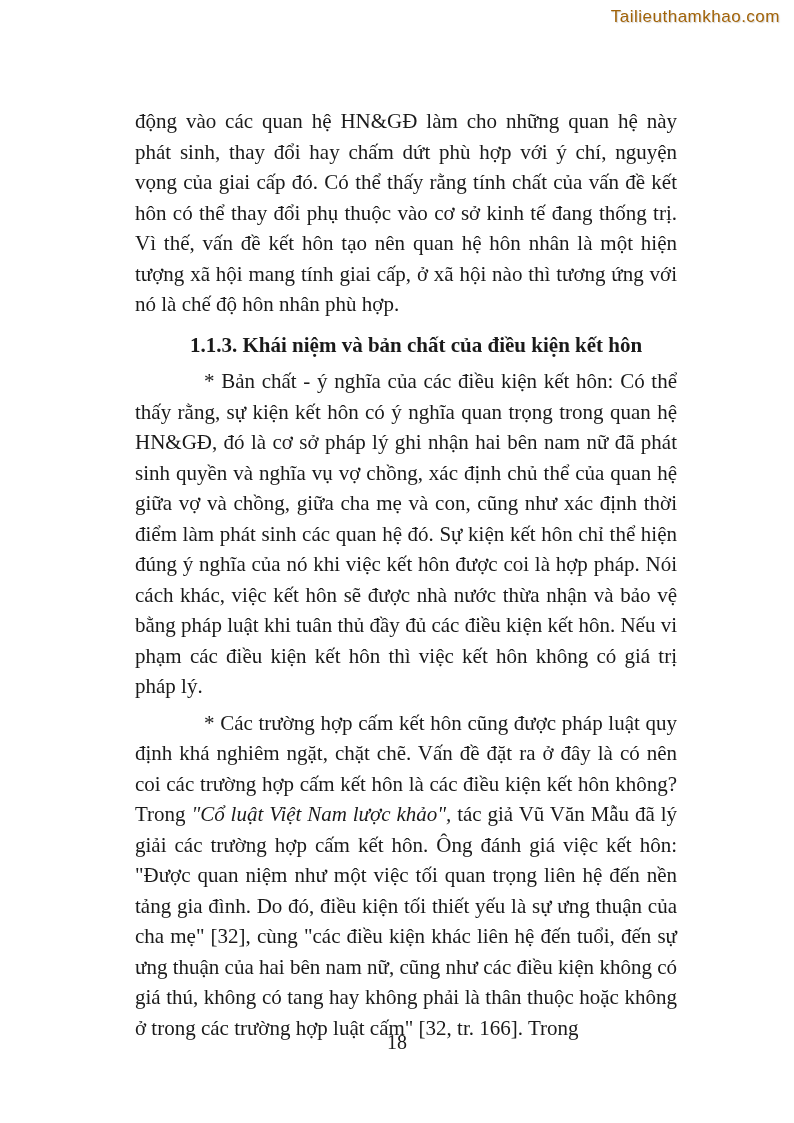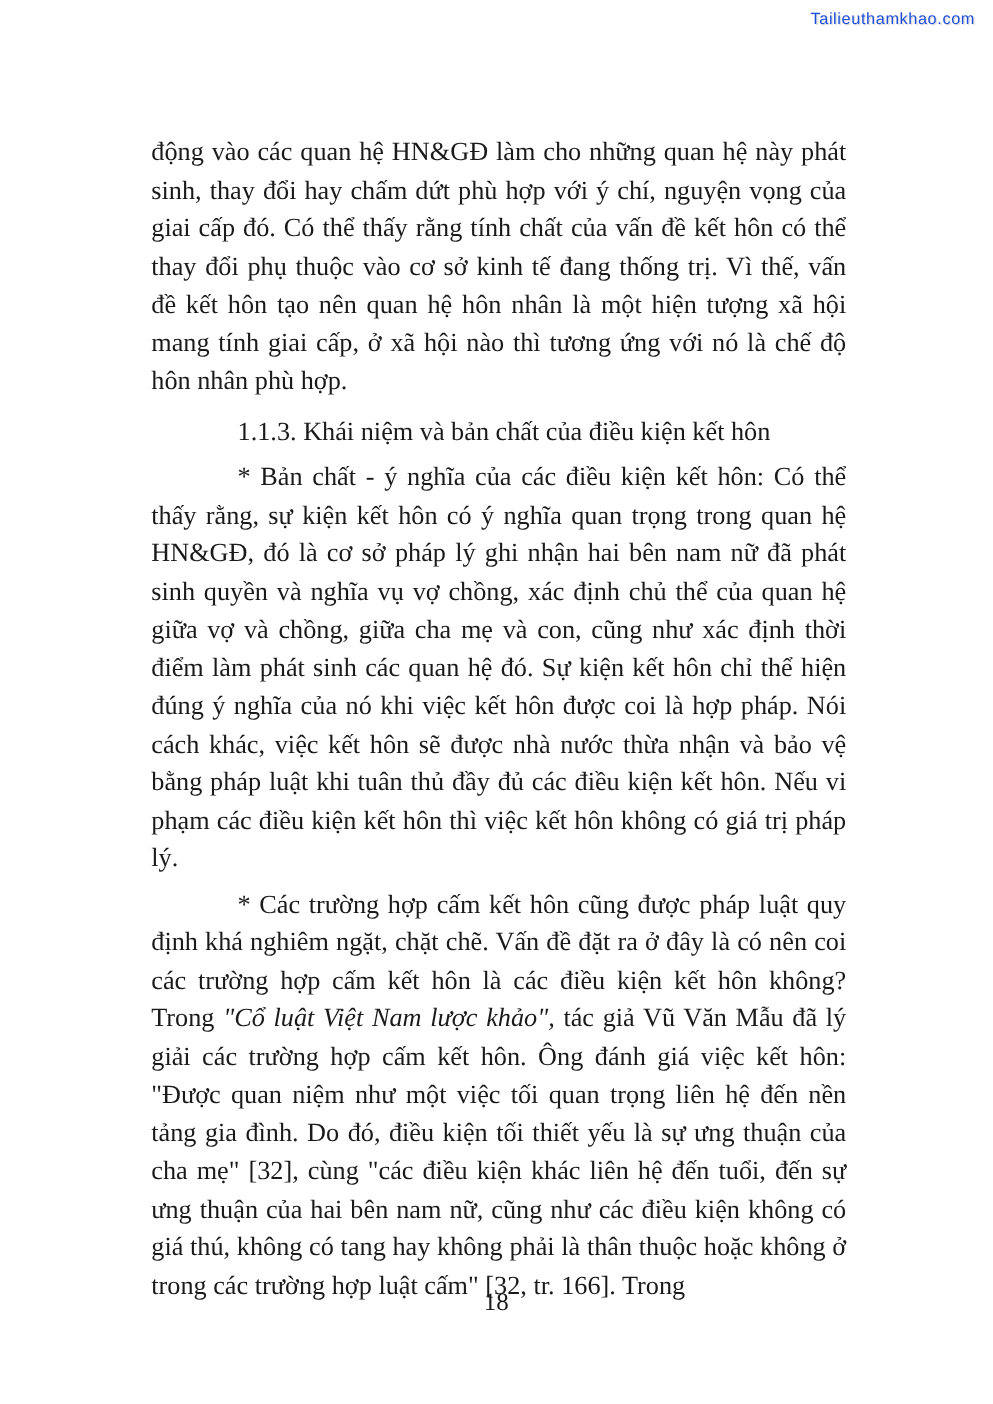--- a/index.html
+++ b/index.html
@@ -14,42 +14,42 @@
     background: #ffffff;
     overflow: hidden;
     font-family: "Liberation Serif", "DejaVu Serif", serif;
     color: #1a1a1a;
   }
   .watermark {
     position: absolute;
     top: 7px;
     right: 14px;
     font-family: "Liberation Sans", "DejaVu Sans", sans-serif;
-    font-size: 13px;
-    color: #1d4ed8;
+    font-size: 17px;
+    color: #a16207;
     text-shadow: -1px -1px 0 #ffffff, 1px 1px 1px rgba(130,130,130,0.35);
     letter-spacing: 0.5px;
   }
   .content {
     position: absolute;
     top: 106px;
     left: 121px;
     width: 556px;
     font-size: 21px;
     line-height: 30.5px;
     text-align: justify;
   }
   .content p {
-    margin: 0 0 6px 0;
+    margin: 0 0 6px 14px;
   }
   .para-indent {
     text-indent: 69px;
   }
   .heading {
-    font-weight: normal;
+    font-weight: bold;
     text-indent: 69px;
     margin: 10px 0 6px 0 !important;
     text-align: left;
   }
   .italic {
     font-style: italic;
   }
   .page-number {
     position: absolute;
     top: 1031px;

